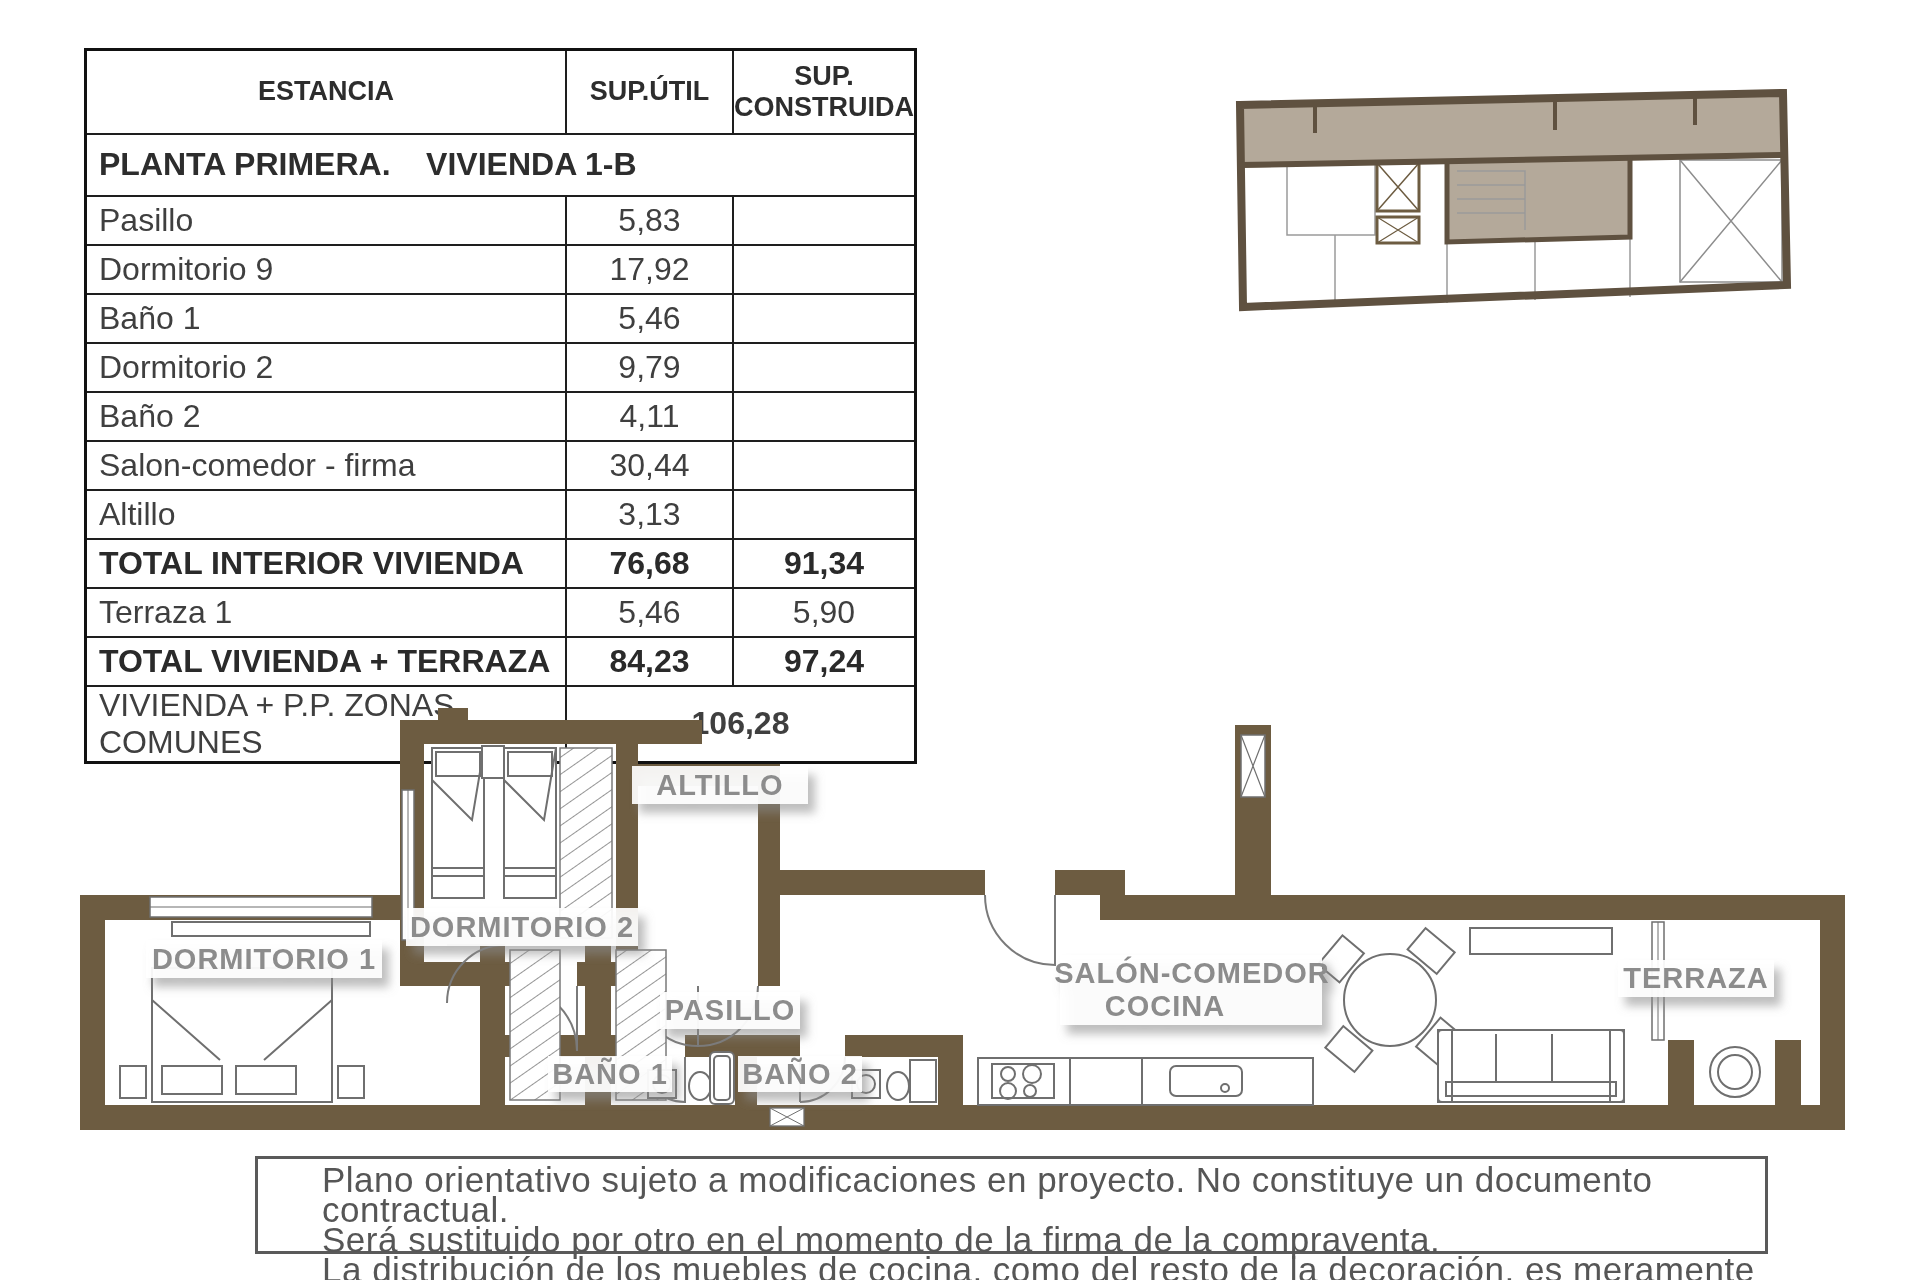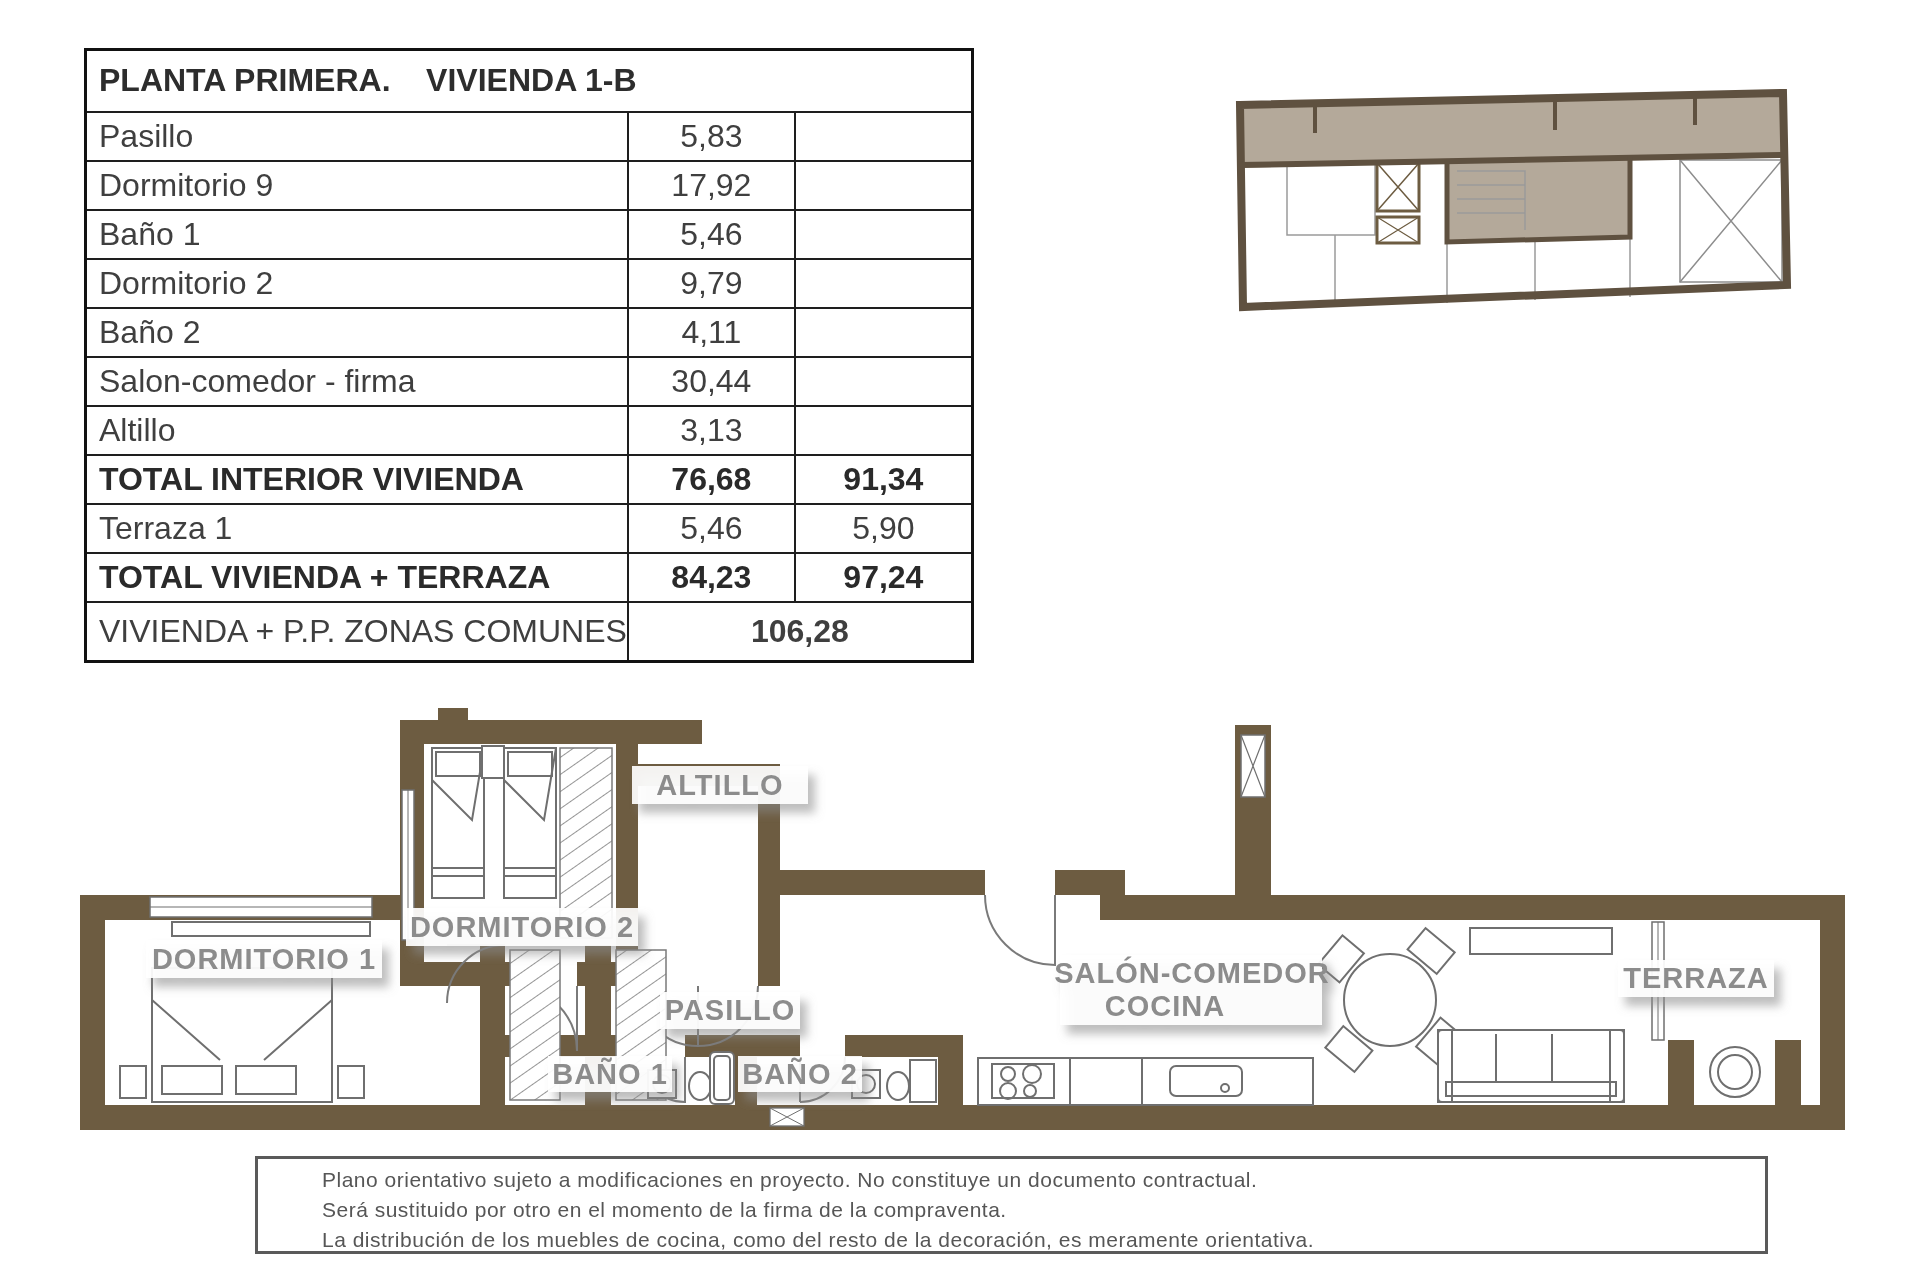--- a/index.html
+++ b/index.html
@@ -35,27 +35,32 @@
   .furnW{fill:#ffffff;stroke:#6f6f6f;stroke-width:2;}
   .door{fill:none;stroke:#7a7a7a;stroke-width:2;}
   .roomlabel{font-family:"Liberation Sans",sans-serif;font-weight:bold;
              font-size:29px;fill:#8c8c8c;letter-spacing:1px;text-anchor:middle;}
   .labelbg{fill:#ffffff;opacity:0.92;}
 
   
   .disclaimer{position:absolute;left:255px;top:1156px;width:1513px;height:98px;
               border:3px solid #5a5a5a;box-sizing:border-box;
               padding:6px 10px 6px 64px;}
-  .disclaimer div{font-size:21px;line-height:30px;color:#565656;letter-spacing:0.5px;}
+  .disclaimer div{font-size:35px;line-height:30px;color:#565656;letter-spacing:0.5px;}
 </style>
 </head>
 <body>
 
 <table class="area-table">
   <tbody>
+      <tr class="hdr r-hdr">
+    <td class="c-name" style="text-align:center;">ESTANCIA</td>
+    <td class="c-util">SUP.ÚTIL</td>
+    <td class="c-cons">SUP. CONSTRUIDA</td>
+  </tr>
   <tr class="r-sec">
     <td colspan="3">PLANTA PRIMERA.    VIVIENDA 1-B</td>
   </tr>
   <tr class="r-std">
     <td>Pasillo</td>
     <td class="c-util">5,83</td>
     <td class="c-cons"></td>
   </tr>
   <tr class="r-std">
     <td>Dormitorio 9</td>

